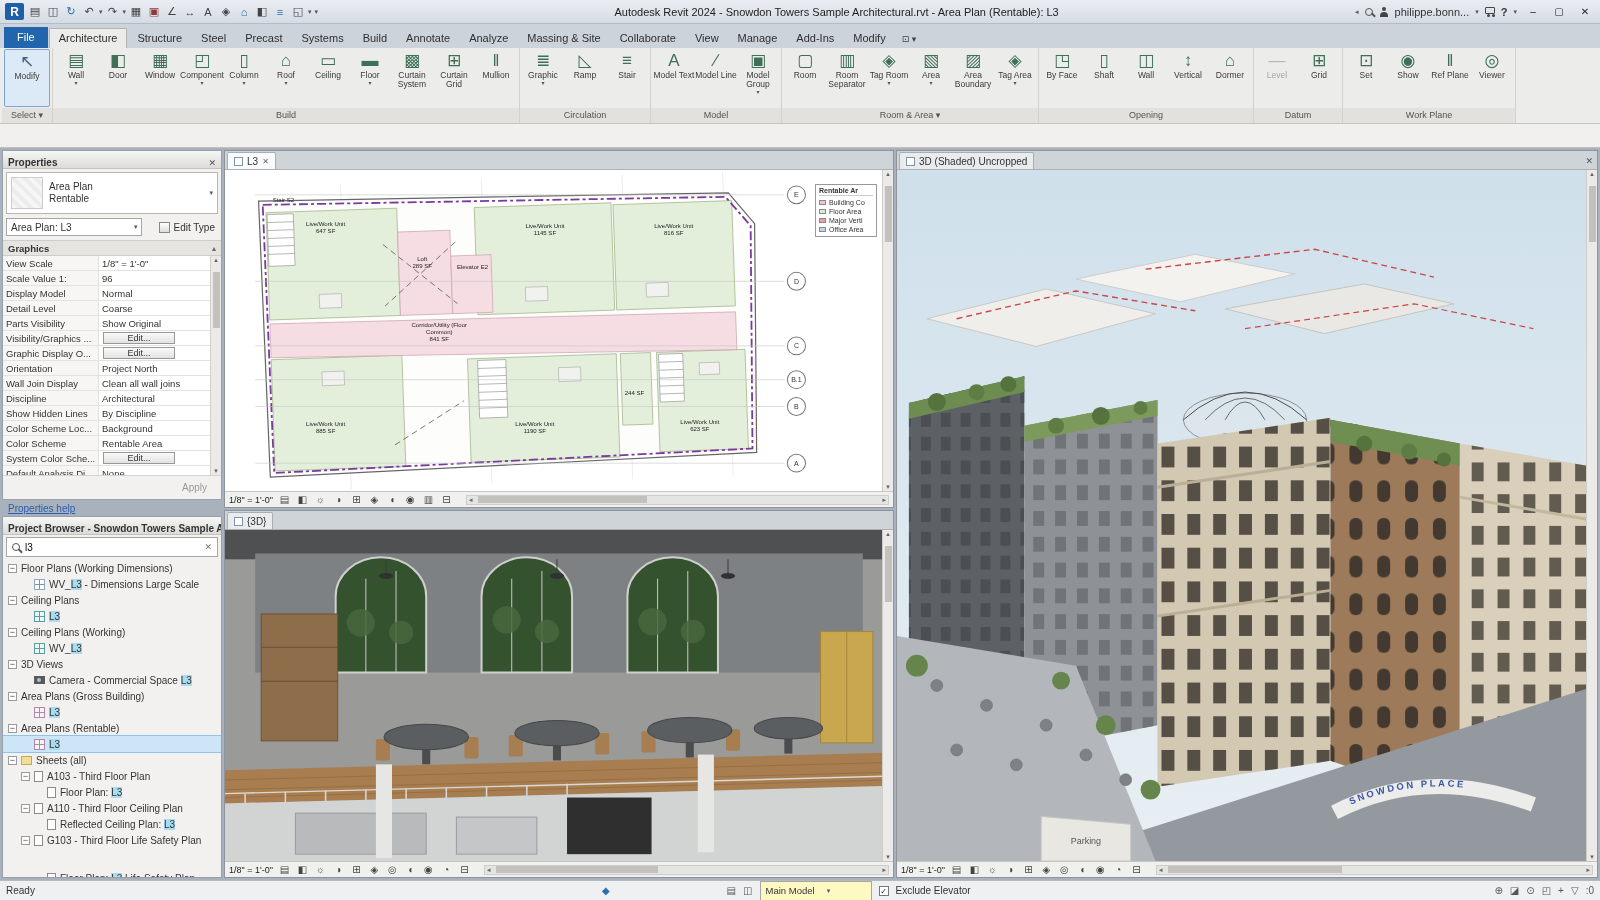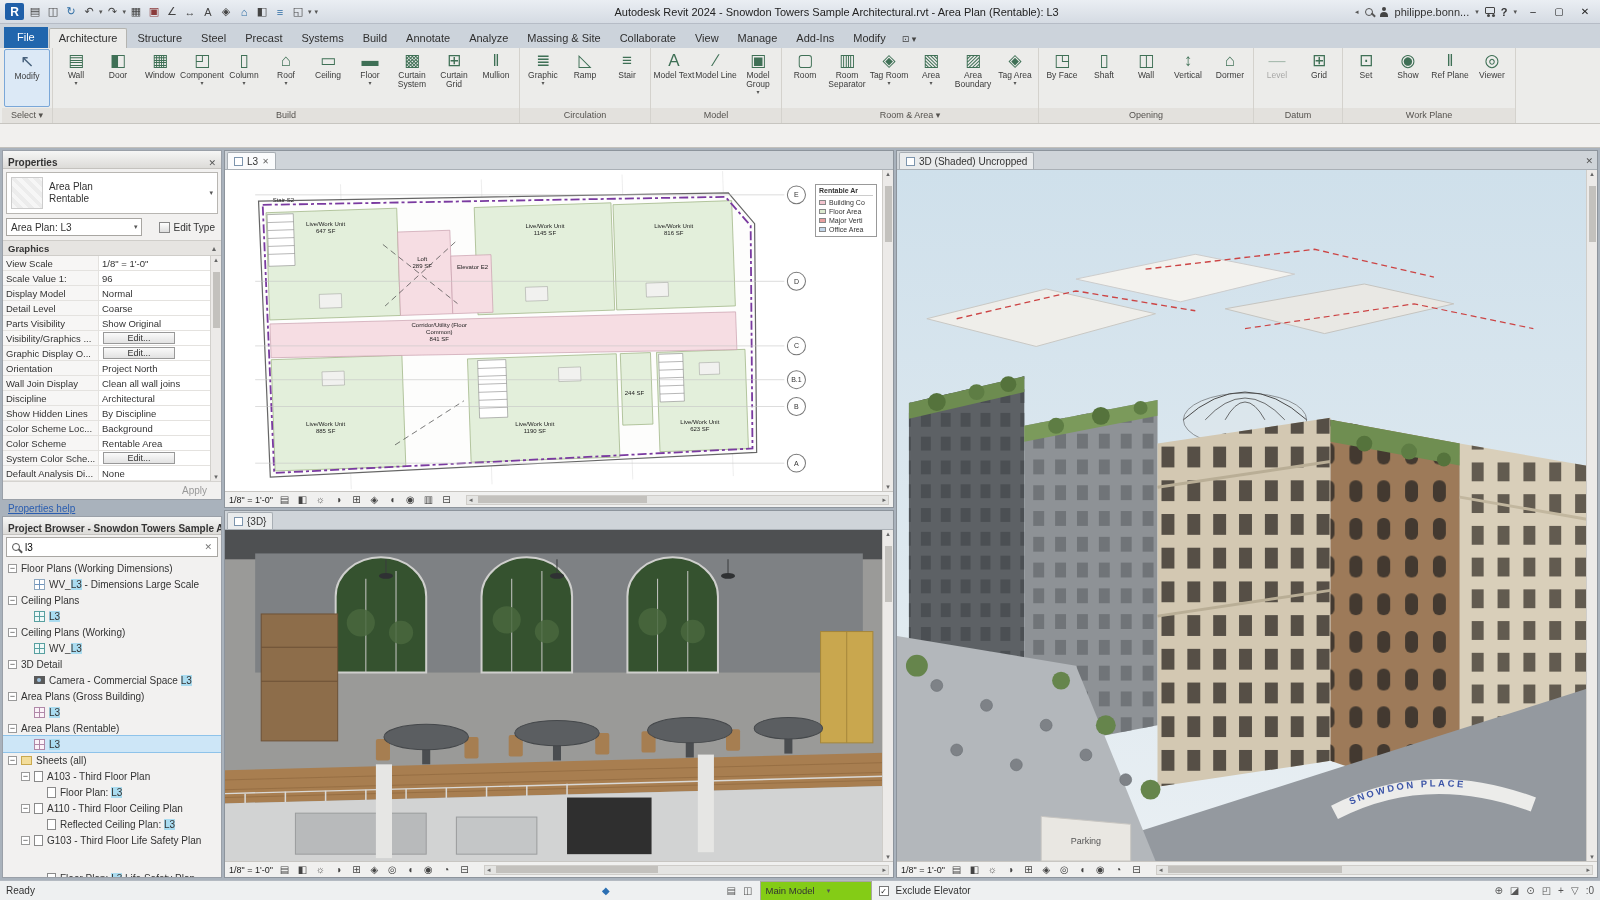--- a/index.html
+++ b/index.html
@@ -58,21 +58,21 @@
 .etic{width:11px;height:11px;border:1px solid #888;background:linear-gradient(#fff,#ddd);flex:none}
 .psec{height:16px;background:#e6e4e1;border-top:1px solid #cfcdc9;border-bottom:1px solid #cfcdc9;display:flex;align-items:center;padding:0 5px;font-weight:bold;font-size:9.5px;flex:none}
 .psec .sx{margin-left:auto;font-size:8px;color:#666}
 .prows-wrap{flex:1;position:relative;background:#fff;overflow:hidden;padding-right:11px}
 .prow{display:flex;height:15px;border-bottom:1px solid #e4e2df;font-size:9.5px;align-items:center}
 .pl{width:96px;padding:0 3px;background:#f7f6f5;border-right:1px solid #e4e2df;overflow:hidden;white-space:nowrap;height:100%;display:flex;align-items:center;flex:none}
 .pv{flex:1;padding:0 3px;overflow:hidden;white-space:nowrap}
 .pv.pbtn{flex:none;width:72px;height:12px;margin-left:4px;border:1px solid #999;background:linear-gradient(#fafafa,#e2e2e2);display:flex;align-items:center;justify-content:center;font-size:9px}
 .pscroll{position:absolute;right:0;top:0;bottom:0;width:11px;background:#eceae8;border-left:1px solid #d2d0cc;display:flex;flex-direction:column;align-items:center;font-size:7px;color:#666}
 .vthumb{width:7px;height:56px;background:#c3c1bd;margin-top:8px}
-.papply{height:18px;display:flex;align-items:center;justify-content:flex-end;padding:0 14px;background:#f2f1f0;border-top:1px solid #d5d3d0;color:#999;font-size:10px;flex:none}
+.papply{height:24px;display:flex;align-items:center;justify-content:flex-end;padding:0 14px;background:#f2f1f0;border-top:1px solid #d5d3d0;color:#999;font-size:10px;flex:none}
 .phelp{height:16px;display:flex;align-items:center;padding:0 6px;color:#2a5db0;text-decoration:underline;font-size:10px;flex:none}
 .pbsearch{height:20px;margin:2px 3px;display:flex;align-items:center;gap:5px;background:#fff;border:1px solid #a8a6a2;padding:0 5px;flex:none}
 .pbsearch input{flex:1;border:none;outline:none;font-size:10px;font-family:inherit;background:transparent;min-width:0}
 .clear{font-size:9px;color:#777}
 #pb-tree{flex:1;overflow:hidden;padding-top:1px}
 .titem{height:16px;display:flex;align-items:center;gap:4px;font-size:10px;white-space:nowrap;overflow:hidden}
 .titem.sel{background:#cde6f7;outline:1px solid #8ec3ea}
 .texp{width:9px;height:9px;border:1px solid #9a9a9a;background:#fff;font-size:9px;line-height:6px;text-align:center;flex:none;color:#444}
 .texp.spacer{border:none;background:transparent}
 .hl{background:#aadcf0}
@@ -107,21 +107,21 @@
 .legend-title{font-weight:bold;margin-bottom:2px;white-space:nowrap;overflow:hidden;border-bottom:1px solid #ccc;padding-bottom:1px}
 .litem{display:flex;align-items:center;gap:3px;height:9px;white-space:nowrap;overflow:hidden}
 .lsw{width:7px;height:5px;border:1px solid #888;flex:none}
 
 .roomlabel{font-size:6px;fill:#222;text-anchor:middle;font-family:"Liberation Sans","DejaVu Sans",sans-serif}
 .gridlabel{font-size:7px;fill:#333;text-anchor:middle;font-family:"Liberation Sans","DejaVu Sans",sans-serif}
 .signtext{font-size:9px;fill:#555;text-anchor:middle;font-family:"Liberation Sans","DejaVu Sans",sans-serif}
 .archtext{font-size:9.5px;fill:#3c55a8;letter-spacing:2.5px;font-weight:bold;font-family:"Liberation Sans","DejaVu Sans",sans-serif}
 
 .statusbar{height:20px;background:#eef0f1;border-top:1px solid #b4bac2;display:flex;align-items:center;padding:0 6px;gap:7px;font-size:10px;flex:none}
-.sb-combo{height:20px;border:1px solid #a8a6a2;background:#84cc16;display:flex;align-items:center;padding:0 5px;gap:12px;font-size:9.5px;min-width:112px}
+.sb-combo{height:20px;border:1px solid #a8a6a2;background:#fef9c3;display:flex;align-items:center;padding:0 5px;gap:12px;font-size:9.5px;min-width:112px}
 .sb-check{width:10px;height:10px;border:1px solid #777;background:#fff;font-size:8px;line-height:9px;text-align:center;color:#222;flex:none}
 .sb-ic{font-size:10px;color:#555}
 </style>
 </head>
 <body>
 
 <div class="app">
 
   <div class="tb">
     <div class="tb-left">
@@ -509,21 +509,21 @@
               <span class="texp">−</span>
               <span class="tlb">Ceiling Plans (Working)</span>
             </div>
             <div class="titem" style="padding-left: 18px;">
               <span class="texp spacer"></span>
               <span class="tic ic-ceiling"></span>
               <span class="tlb">WV_<span class="hl">L3</span></span>
             </div>
             <div class="titem" style="padding-left: 5px;">
               <span class="texp">−</span>
-              <span class="tlb">3D Detail</span>
+              <span class="tlb">3D Views</span>
             </div>
             <div class="titem" style="padding-left: 18px;">
               <span class="texp spacer"></span>
               <span class="tic ic-camera"></span>
               <span class="tlb">Camera - Commercial Space <span class="hl">L3</span></span>
             </div>
             <div class="titem" style="padding-left: 5px;">
               <span class="texp">−</span>
               <span class="tlb">Area Plans (Gross Building)</span>
             </div>

